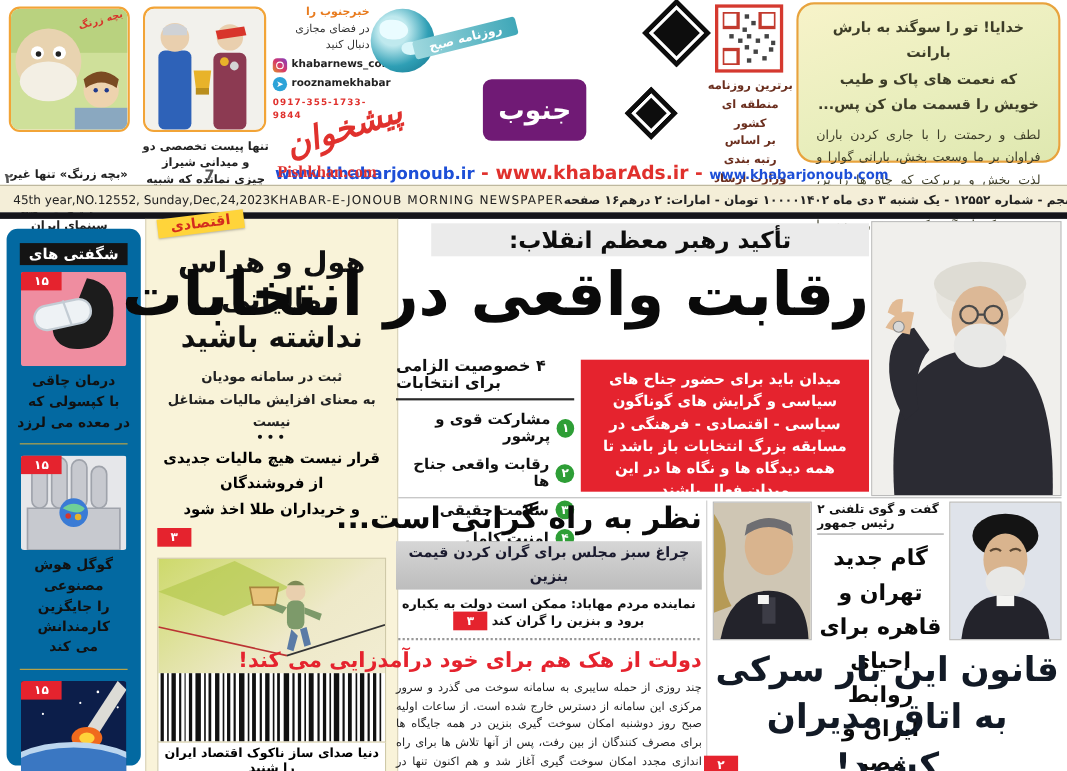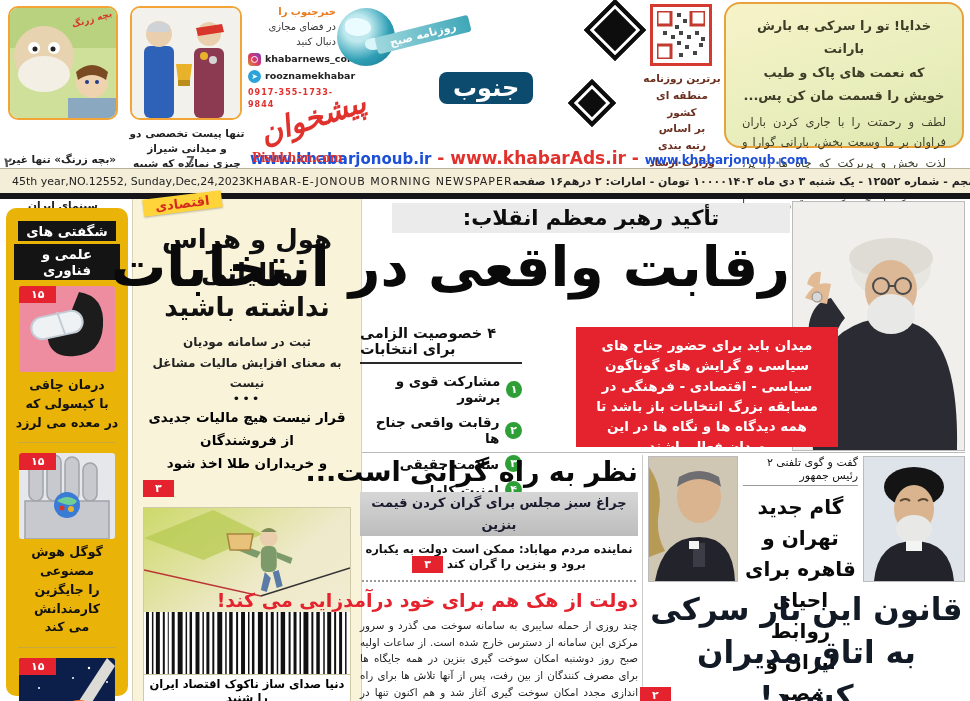--- a/index.html
+++ b/index.html
@@ -20,21 +20,21 @@
   .ig-icon { width:13px; height:13px; border-radius:4px; background:linear-gradient(45deg,#e0902c,#d6366c,#7b3fc4); position:relative; flex:0 0 auto; }
   .ig-icon::after { content:""; position:absolute; inset:3px; border:1.5px solid #fff; border-radius:50%; }
   .tg-icon { width:13px; height:13px; border-radius:50%; background:#2ca3d8; color:#fff; font-size:8px; line-height:13px; text-align:center; flex:0 0 auto; }
   .handle { font-size:9.5px; font-weight:bold; color:#222; }
   .phone { color:#e0312d; font-size:8px; font-weight:bold; letter-spacing:1px; margin-top:3px; direction:ltr; text-align:left; }
 
   .pishkhan-script { color:#e0312d; font-size:30px; font-weight:bold; transform:rotate(-18deg); font-style:italic; }
   .pishkhan-domain { color:#e0312d; font-size:15px; font-weight:bold;font-family:Liberation Serif, serif; }
 
   .logo-main { font-size:118px; font-weight:bold; color:#0d0d0d; line-height:1; letter-spacing:-4px; }
-  .logo-sub-blob { background:#0c4a6e; border-radius:8px; padding:2px 14px; }
+  .logo-sub-blob { background:#701a75; border-radius:8px; padding:14px 14px; }
   .logo-sub { color:#fff; font-size:24px; font-weight:bold; }
   .ribbon { background:linear-gradient(90deg,#9fd8de,#3fa7b8); color:#fff; font-size:11px; font-weight:bold; padding:2px 14px; border-radius:3px; transform:rotate(-14deg); direction:rtl; }
   .globe { width:58px; height:58px; border-radius:50%; background:radial-gradient(circle at 35% 35%, #bfe9ee 0 25%, #2f9fb5 60%, #13718a 100%); position:relative; overflow:hidden; }
   .globe::after { content:""; position:absolute; left:8px; top:10px; width:26px; height:18px; background:#eafcff; border-radius:40% 60% 50% 50%; }
   .globe::before { content:""; position:absolute; left:28px; top:30px; width:18px; height:12px; background:#d8f6fa; border-radius:50% 40% 60% 50%; }
   .diamond { width:44px; height:44px; background:#0d0d0d; transform:rotate(45deg); border:4px solid #0d0d0d; box-shadow:inset 0 0 0 3px #fff; }
 
   .qr { width:62px; height:62px; border:3px solid #d5392f; background:#fff; padding:4px; }
   .ranking { font-size:10.5px; font-weight:bold; color:#6b2f1f; text-align:center; direction:rtl; line-height:1.6; white-space:pre-line; }
 
@@ -48,21 +48,21 @@
 
   .date-bar { background:#f4eed8; border-top:1px solid #b9b29a; border-bottom:1px solid #8b8податк470; display:flex; align-items:center; justify-content:space-between; padding:0 12px; font-size:11px; color:#222; }
   .date-bar .cell { white-space:nowrap; font-weight:bold; }
   .black-rule { background:#15151a; }
 
   
   .badge { display:inline-block; min-width:17px; height:17px; background:#e5232e; color:#fff; font-size:11px; font-weight:bold; text-align:center; line-height:17px; padding:0 12px; }
   .ncircle { display:inline-block; width:17px; height:17px; border-radius:50%; background:#2e9e36; color:#fff; font-size:11px; font-weight:bold; text-align:center; line-height:17px; }
 
   
-  .sidebar { background:#eab308; border-radius:10px; padding:10px 8px; text-align:center; }
+  .sidebar { background:#0369a1; border-radius:10px; padding:10px 8px; text-align:center; }
   .sb-h { background:#141414; color:#fff; font-size:13.5px; font-weight:bold; display:inline-block; padding:2px 8px; direction:rtl; margin-top:3px; }
   .sb-img { width:96px; height:86px; margin:6px auto 4px; position:relative; border-radius:3px; overflow:hidden; }
   .sb-cap { font-size:12.5px; font-weight:bold; color:#111; direction:rtl; line-height:1.5; white-space:pre-line; }
   .sb-div { border-top:1px solid #c9a93f; margin:10px 4px; }
   .sb-badge { position:absolute; top:0; left:0; }
 
   
   .midcol { background:#f9f3d9; border-left:1px solid #d8d2b8; border-right:1px solid #d8d2b8; padding:14px 10px 6px; direction:rtl; text-align:center; }
   .tag-econ { background:#ffd43a; color:#d42b1e; font-weight:bold; font-size:13px; padding:1px 12px; transform:rotate(-7deg); box-shadow:0 1px 2px rgba(0,0,0,.25); }
   .a1-h { font-size:26px; font-weight:bold; color:#101010; line-height:1.3; }
@@ -82,21 +82,21 @@
 
   
   .fuel-h { font-size:27px; font-weight:bold; color:#0a0a0a; direction:rtl; text-align:center; white-space:nowrap; }
   .graybar { background:linear-gradient(180deg,#d6d6d6,#bdbdbd); font-size:13px; font-weight:bold; color:#1a1a2e; direction:rtl; text-align:center; line-height:22px; margin-top:5px; }
   .fuel-s { font-size:11.5px; font-weight:bold; color:#111; direction:rtl; text-align:center; margin-top:6px; }
   .dotted { border-top:2px dotted #999; margin:7px 2px; }
   .fuel-redh { color:#e5232e; font-size:19px; font-weight:bold; direction:rtl; text-align:center; white-space:nowrap; }
   .fuel-body { font-size:10.3px; color:#1c1c1c; direction:rtl; text-align:justify; line-height:1.62; margin-top:6px; position:relative; padding-bottom:16px; }
 
   
-  .dip-k { font-size:11px; font-weight:normal; color:#111; direction:rtl; text-align:right; border-bottom:1px solid #999; padding-bottom:3px; }
+  .dip-k { font-size:11px; font-weight:bold; color:#111; direction:rtl; text-align:left; border-bottom:1px solid #999; padding-bottom:3px; }
   .dip-h { font-size:20px; font-weight:bold; color:#0a0a0a; direction:rtl; text-align:center; line-height:1.55; margin-top:6px; }
   .law-h { font-size:31px; font-weight:bold; color:#121a26; direction:rtl; text-align:center; line-height:1.4; }
 
   .vrule { background:#cfcabo0; width:1px; background-color:#ccc; }
   .hdiv { border-top:1px solid #bbb; }
 </style>
 </head>
 <body>
 
 <div id="page">
@@ -192,42 +192,41 @@
       </g>
     </svg>
   </div>
   <div class="abs ranking" style="left:640px; top:70px; width:84px;">برترین روزنامه
 منطقه ای کشور
 بر اساس
 رتبه بندی
 وزارت ارشاد</div>
 
   <div class="abs prayer" style="left:724px; top:2px; width:240px; height:146px;">
-    <div class="prayer-l1">خدایا! تو را سرکی به بارش بارانت</div>
+    <div class="prayer-l1">خدایا! تو را سوگند به بارش بارانت</div>
     <div class="prayer-l1">که نعمت های پاک و طیب خویش را قسمت مان کن پس...</div>
     <div class="prayer-body">لطف و رحمتت را با جاری کردن باران فراوان بر ما وسعت بخش، بارانی گوارا و لذت بخش و پربرکت که چاه ها را پر، رودها را جاری و دشت های کشاورزی را پرنعمت کند آن گونه که بر رزق و روزی ما بیفزاید.</div>
   </div>
 
   <div class="abs url-line" style="left:250px; top:148px; width:478px; text-align:center;">
     <span class="url-blue">www.khabarjonoub.ir</span><span class="url-red"> - </span><span class="url-red">www.khabarAds.ir</span><span class="url-red"> - </span><span class="url-blue" style="font-size:12px;">www.khabarjonoub.com</span>
   </div>
   <div class="abs pishkhan-domain" style="left:252px; top:149px;">Pishkhan.com</div>
 
   <div class="abs date-bar" style="left:0; top:168px; width:970px; height:25px;">
     <span class="cell" style="font-weight:normal;">45th year,NO.12552, Sunday,Dec,24,2023</span>
     <span class="cell" style="font-weight:normal; letter-spacing:1px;">KHABAR-E-JONOUB MORNING NEWSPAPER</span>
     <span class="cell fa">۱۶ صفحه</span>
     <span class="cell fa">۱۰۰۰۰ تومان - امارات: ۲ درهم</span>
     <span class="cell fa">سال چهل و پنجم - شماره ۱۲۵۵۲ - یک شنبه ۳ دی ماه ۱۴۰۲</span>
   </div>
   <div class="abs black-rule" style="left:0; top:193px; width:970px; height:6px;"></div>
 
   <div class="abs sidebar" style="left:6px; top:208px; width:122px; height:488px;">
     <div class="sb-h">شگفتی های</div><br>
-    <div class="sb-h">علمی و فناوری</div>
 
     <div>
       <div class="sb-img">
         <svg width="96" height="86" viewBox="0 0 96 86">
           <rect width="96" height="86" fill="#ef8da0"></rect>
           <path d="M60 6 q26 4 24 34 q-2 28 -28 30 q-20 2 -26 -12 q-4 -12 8 -16 q14 -4 14 -16 z" fill="#1c1c1c"></path>
           <rect x="12" y="28" width="52" height="22" rx="11" transform="rotate(-12 38 39)" fill="#eef2f5" stroke="#c3ccd4" stroke-width="2"></rect>
           <line x1="38" y1="26" x2="46" y2="48" stroke="#c3ccd4" stroke-width="2"></line>
         </svg>
         <span class="badge sb-badge">۱۵</span>
@@ -381,21 +380,21 @@
       <circle cx="88" cy="84" r="8" fill="none" stroke="#4a4a4a" stroke-width="2"></circle>
       <circle cx="110" cy="84" r="8" fill="none" stroke="#4a4a4a" stroke-width="2"></circle>
       <line x1="96" y1="84" x2="102" y2="84" stroke="#4a4a4a" stroke-width="2"></line>
       <path d="M30 180 q-18 -30 -14 -58 q4 -22 22 -26 l14 20 q-16 18 -10 54 z" fill="#2b2b33"></path>
       <path d="M12 96 q10 -18 26 -14 l-4 20 q-12 -2 -22 -6z" fill="#e2bb95"></path>
       <path d="M14 82 q4 -14 14 -12 l-2 18z" fill="#e2bb95"></path>
       <circle cx="24" cy="95" r="5" fill="#d8d8d8" stroke="#8a8a8a" stroke-width="1"></circle>
     </svg>
   </div>
 
-  <div class="abs redbox" style="left:528px; top:327px; width:262px; height:120px;margin-left:48px;">میدان باید برای حضور جناح های سیاسی و گرایش های گوناگون سیاسی - اقتصادی - فرهنگی در مسابقه بزرگ انتخابات باز باشد تا همه دیدگاه ها و نگاه ها در این میدان فعال باشند</div>
+  <div class="abs redbox" style="left:528px; top:327px; width:262px; height:120px;">میدان باید برای حضور جناح های سیاسی و گرایش های گوناگون سیاسی - اقتصادی - فرهنگی در مسابقه بزرگ انتخابات باز باشد تا همه دیدگاه ها و نگاه ها در این میدان فعال باشند</div>
 
   <div class="abs" style="left:360px; top:325px; width:162px;">
     <div class="list-title">۴ خصوصیت الزامی برای انتخابات</div>
     <div class="list-item">
       <span class="ncircle">۱</span>
       <span>مشارکت قوی و پرشور</span>
     </div>
     <div class="list-item">
       <span class="ncircle">۲</span>
       <span>رقابت واقعی جناح ها</span>

